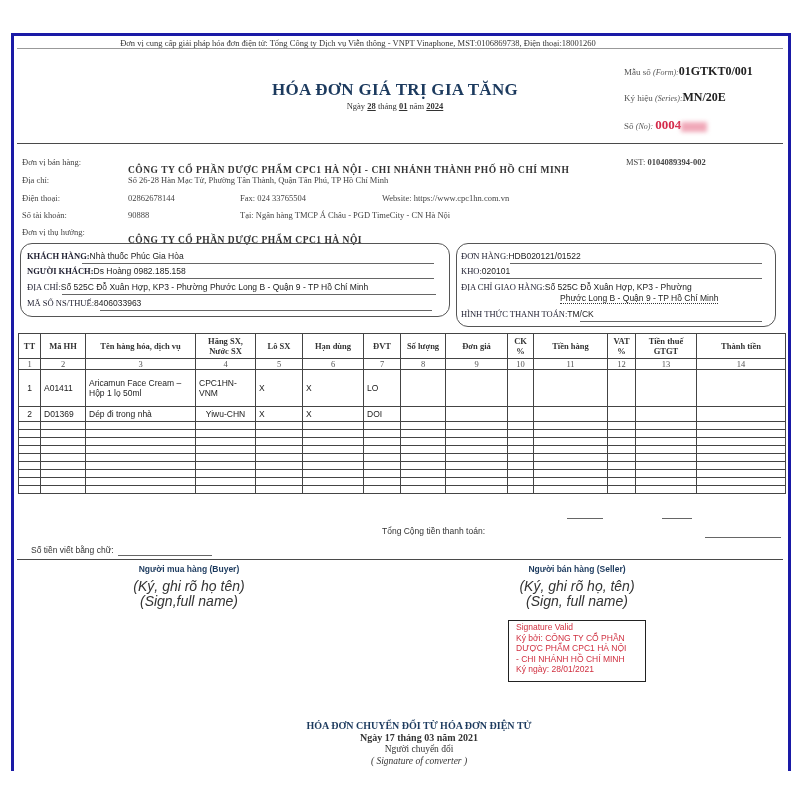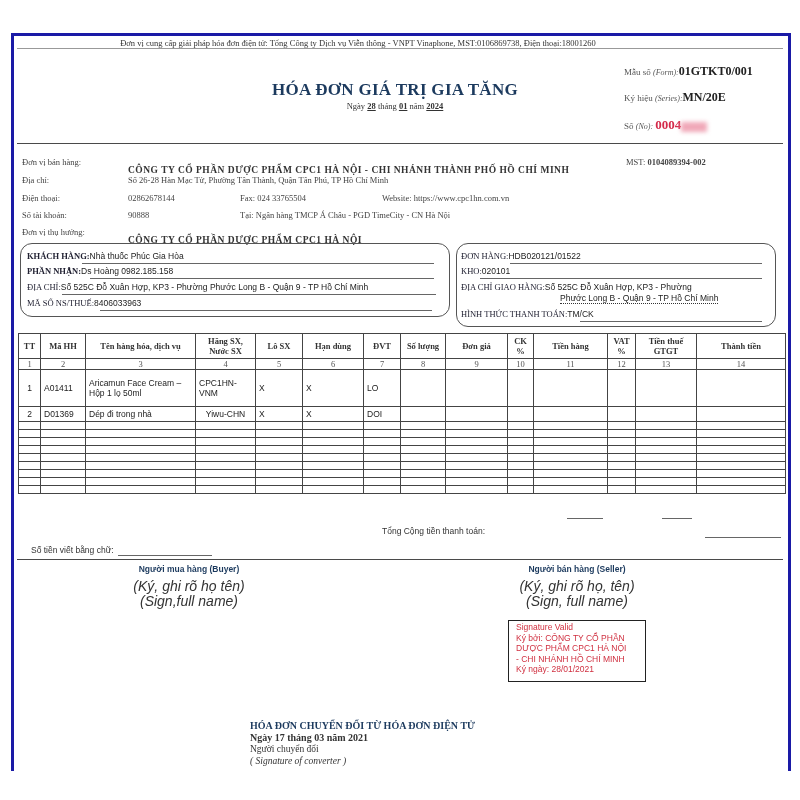--- a/index.html
+++ b/index.html
@@ -35,21 +35,21 @@
   table.items td.c { font-family: "Liberation Sans", sans-serif; color: #222; }
   table.items tr.r1 td { height: 36px; }
   table.items tr.r2 td { height: 14px; border-top: 1px dotted #555; }
   table.items tr.blank td { height: 7px; }
   .total-lbl { position: absolute; left: 382px; top: 526px; font-size: 8.5px; font-family: "Liberation Sans", sans-serif; color: #333; }
   .words-lbl { position: absolute; left: 22px; top: 545px; font-size: 8.5px; font-family: "Liberation Sans", sans-serif; color: #333; margin-left: 9px; }
   .sig-title { position: absolute; font-family: "Liberation Sans", sans-serif; font-size: 8.5px; font-weight: bold; color: #1c3a5e; width: 200px; text-align: center; }
   .sig-sub { position: absolute; font-family: "Liberation Sans", sans-serif; font-size: 14px; font-style: italic; color: #333; width: 200px; text-align: center; }
   .stamp { position: absolute; left: 508px; top: 620px; width: 138px; height: 62px; border: 1px solid #222;
            font-family: "Liberation Sans", sans-serif; font-size: 8.5px; color: #d03040; padding: 1px 0 0 7px; box-sizing: border-box; line-height: 10.5px; }
-  .conv { position: absolute; left: 250px; width: 310px; color: #333; }
+  .conv { position: absolute; left: 264px; width: 310px; text-align: center; color: #333; }
 </style>
 </head>
 <body>
 
 <div class="frame"></div>
 
 <div class="provider">Đơn vị cung cấp giải pháp hóa đơn điện tử: Tổng Công ty Dịch vụ Viễn thông - VNPT Vinaphone, MST:0106869738, Điện thoại:18001260</div>
 <div class="provider-line"></div>
 
 <div class="title">HÓA ĐƠN GIÁ TRỊ GIA TĂNG</div>
@@ -102,21 +102,21 @@
   <span class="lbl">Đơn vị thụ hưởng:</span>
   <span class="val company">CÔNG TY CỔ PHẦN DƯỢC PHẨM CPC1 HÀ NỘI</span>
 </div>
 
 <div class="box" style="left:20px;top:243px;width:428px;height:72px;"></div>
 <div class="box-row" style="left:27px;top:251px;">
   <span class="k" style="font-weight:bold;">KHÁCH HÀNG:</span><span class="v">Nhà  thuốc Phúc Gia Hòa</span>
 </div>
 <div class="uline" style="left:82px;top:263px;width:352px;"></div>
 <div class="box-row" style="left:27px;top:266px;">
-  <span class="k" style="font-weight:bold;">PHẦN NHẬN:</span><span class="v">Ds  Hoàng 0982.185.158</span>
+  <span class="k" style="font-weight:bold;">NGƯỜI KHÁCH:</span><span class="v">Ds  Hoàng 0982.185.158</span>
 </div>
 <div class="uline" style="left:90px;top:278px;width:344px;"></div>
 <div class="box-row" style="left:27px;top:282px;">
   <span class="k">ĐỊA CHỈ:</span><span class="v">Số 525C Đỗ Xuân Hợp, KP3 - Phường Phước Long B - Quận 9 - TP Hồ Chí Minh</span>
 </div>
 <div class="uline" style="left:62px;top:294px;width:374px;"></div>
 <div class="box-row" style="left:27px;top:298px;">
   <span class="k">MÃ SỐ NS/THUẾ:</span><span class="v">8406033963</span>
 </div>
 <div class="uline" style="left:100px;top:310px;width:332px;"></div>

